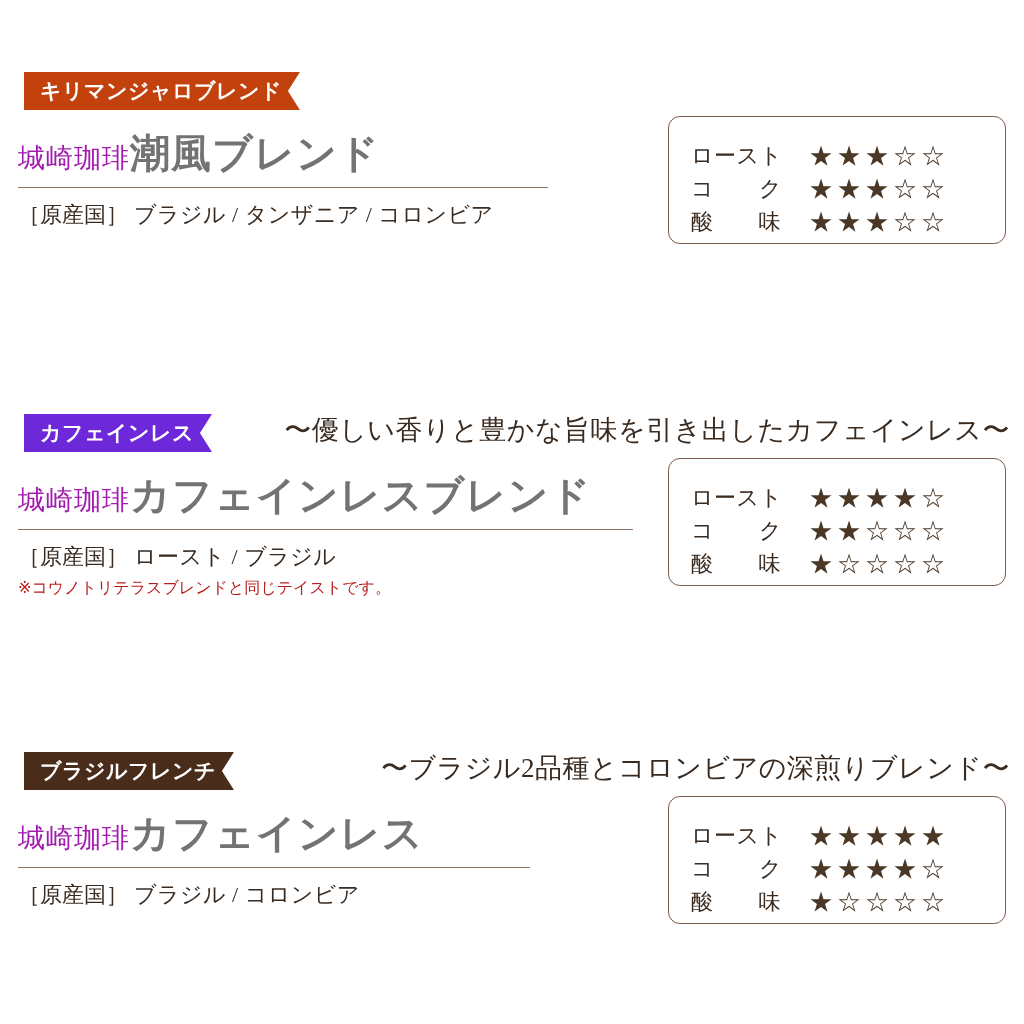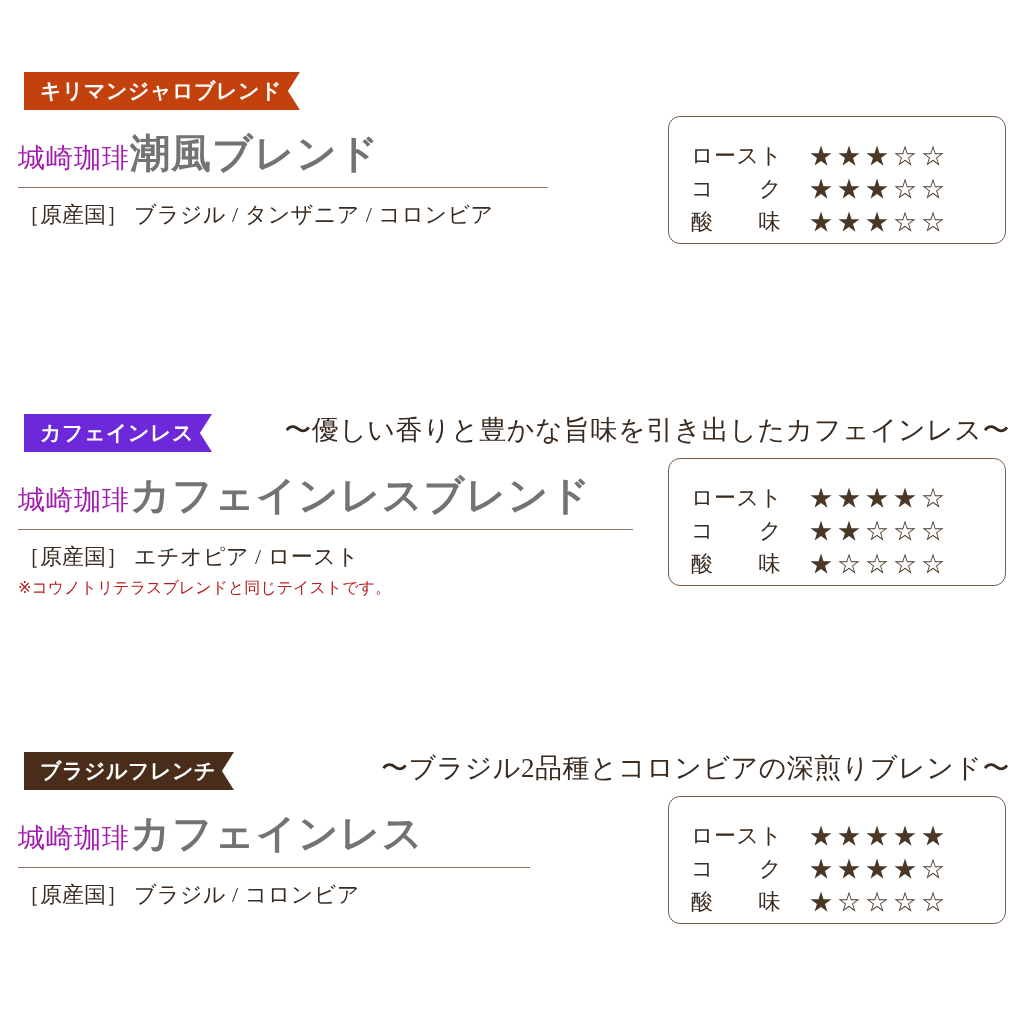--- a/index.html
+++ b/index.html
@@ -192,21 +192,21 @@
       <div class="catch">〜優しい香りと豊かな旨味を引き出したカフェインレス〜</div>
     </div>
     <div class="left-col">
       <div class="name-line">
         <span class="brand">城崎珈琲</span>
         <span class="product">カフェインレスブレンド</span>
       </div>
       <div class="rule rule-2"></div>
       <div class="origin">
         <span class="label">［原産国］</span>
-        <span>エチオピア / ロースト</span>
+        <span>ロースト / ブラジル</span>
       </div>
       <div class="note">※コウノトリテラスブレンドと同じテイストです。</div>
     </div>
     <div class="rating-box">
       <div class="rating-row">
         <span class="rating-label">ロースト</span>
         <span class="stars">★★★★☆</span>
       </div>
       <div class="rating-row">
         <span class="rating-label">コ　　ク</span>

